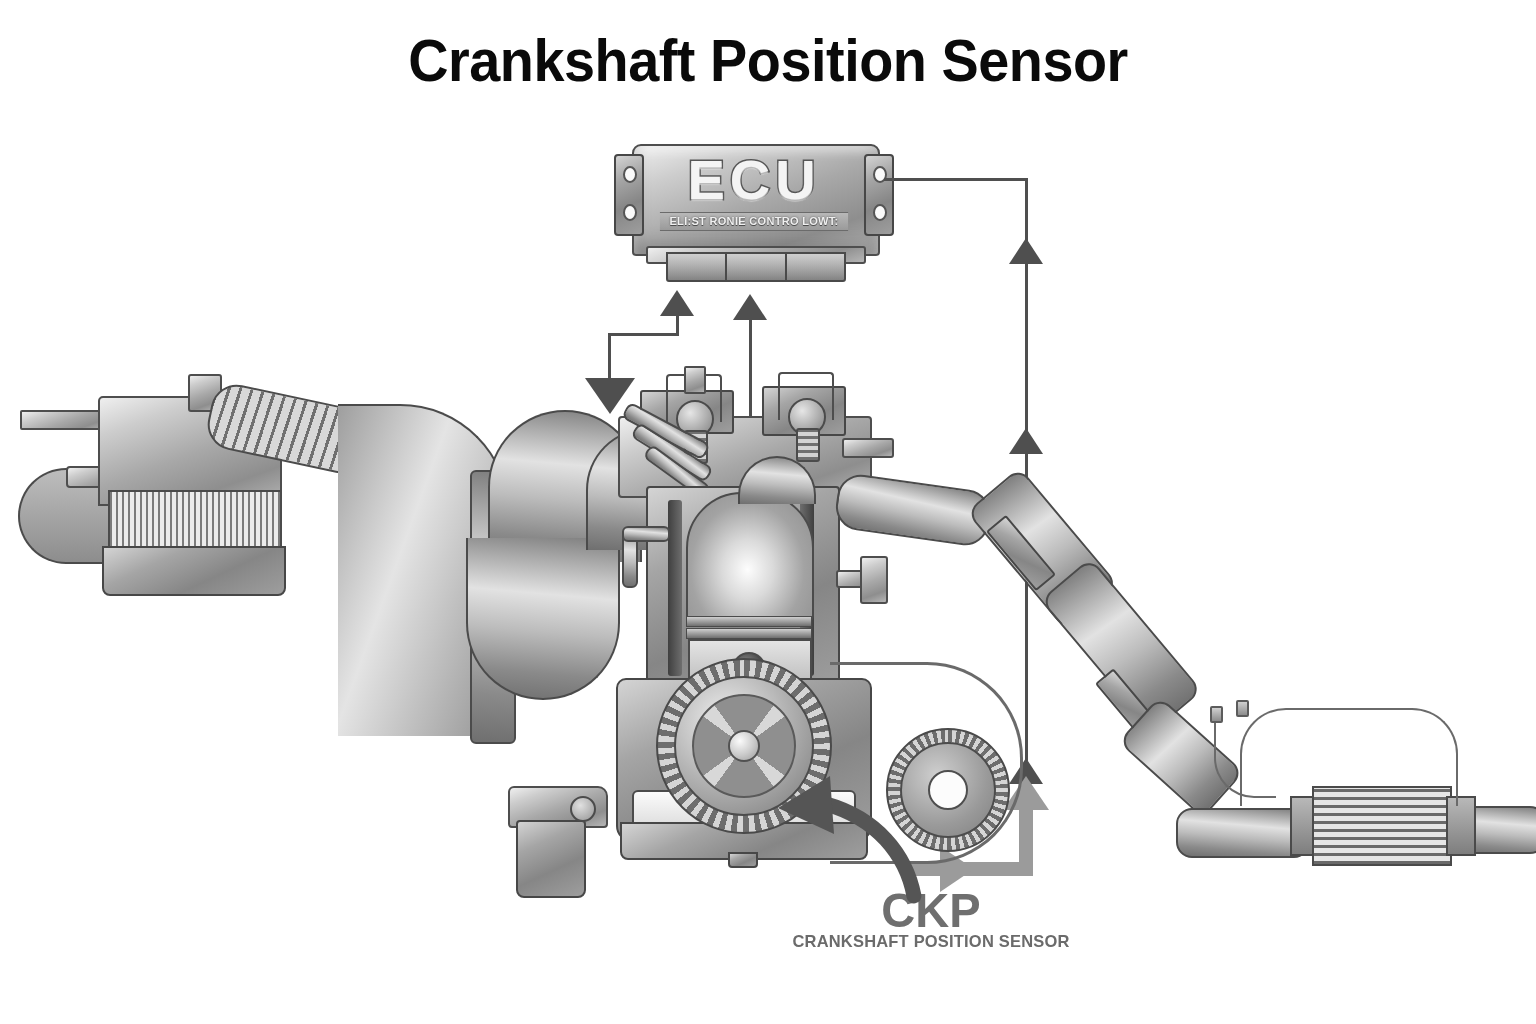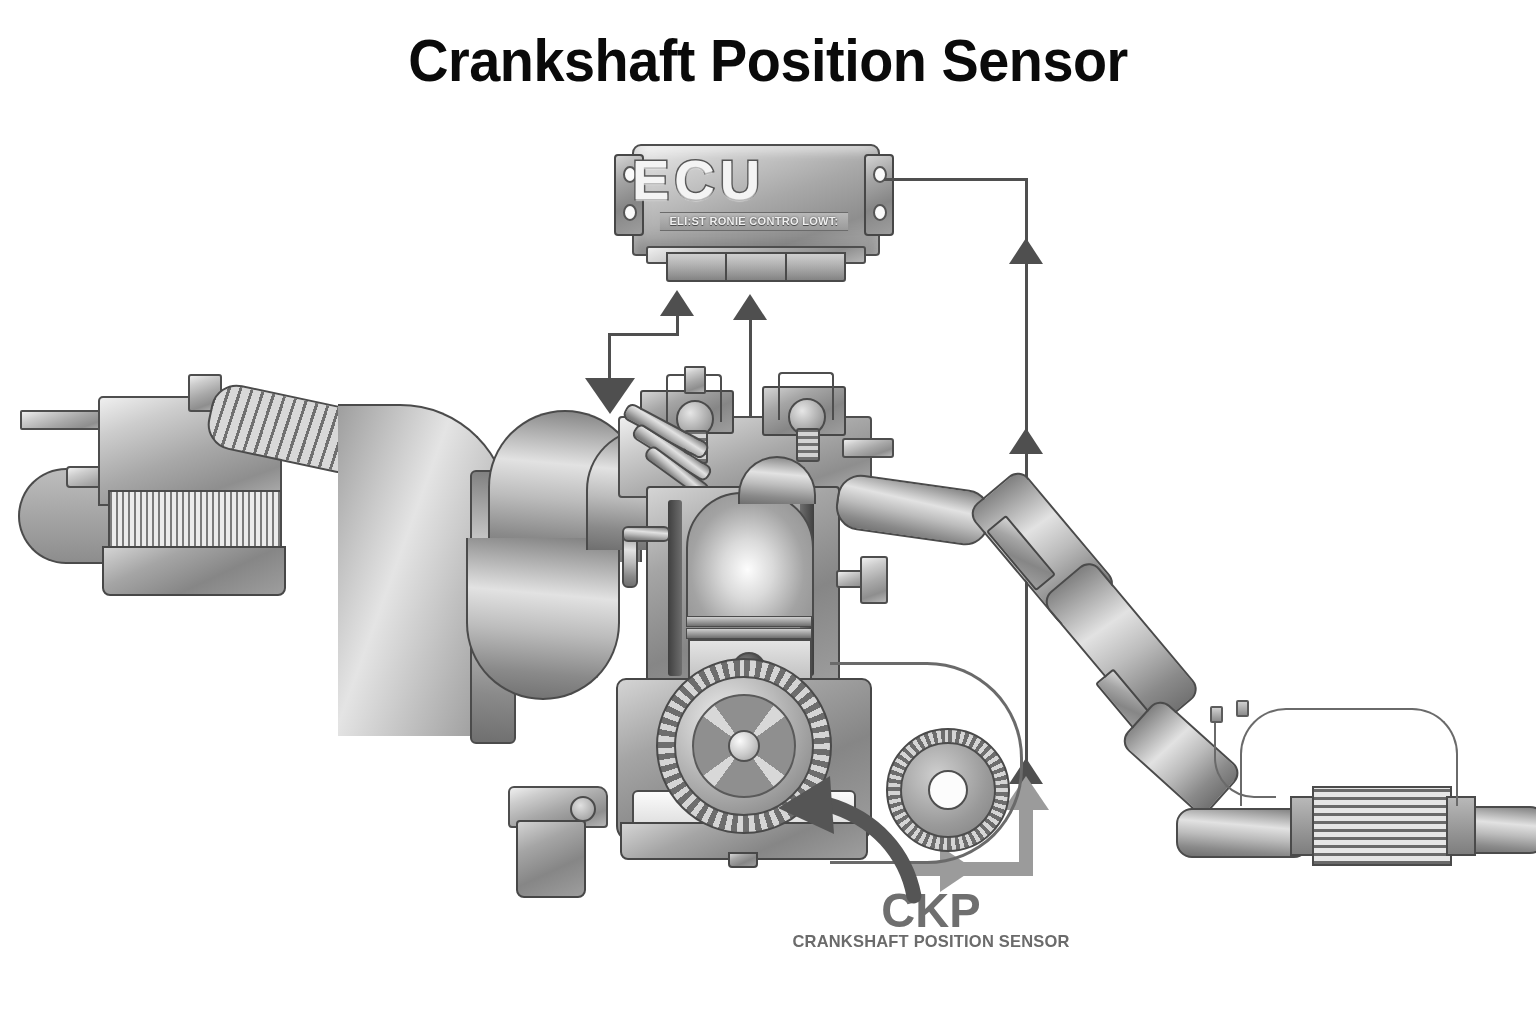--- a/index.html
+++ b/index.html
@@ -31,21 +31,21 @@
     border:2.5px solid #4a4a4a; border-radius:4px;
   }
   .ecu-tab.l{left:0px;} .ecu-tab.r{right:0px;}
   .ecu-tab .hole{
     position:absolute; left:7px; width:10px; height:13px; border-radius:50%;
     background:#fafafa; border:2px solid #555;
   }
   .ecu-tab .hole.a{top:10px;} .ecu-tab .hole.b{top:48px;}
 
   .ecu-text{
-    position:absolute; left:18px; top:14px; width:244px; 
+    position:absolute; left:18px; top:14px; width:244px; text-align:center;
     font-weight:bold; font-size:56px; line-height:56px; letter-spacing:5px;
     color:#f4f4f4; -webkit-text-stroke:3px #565656;
     paint-order:stroke fill;
     text-shadow:0 2px 1px rgba(255,255,255,.6);
   }
   .ecu-sub{
     position:absolute; left:42px; top:74px; width:196px; height:17px;
     background:linear-gradient(180deg,#b8b8b8,#9a9a9a);
     border-top:1.5px solid #6b6b6b; border-bottom:1.5px solid #6b6b6b;
     text-align:center; font-weight:bold; font-size:11.5px; line-height:17px;

